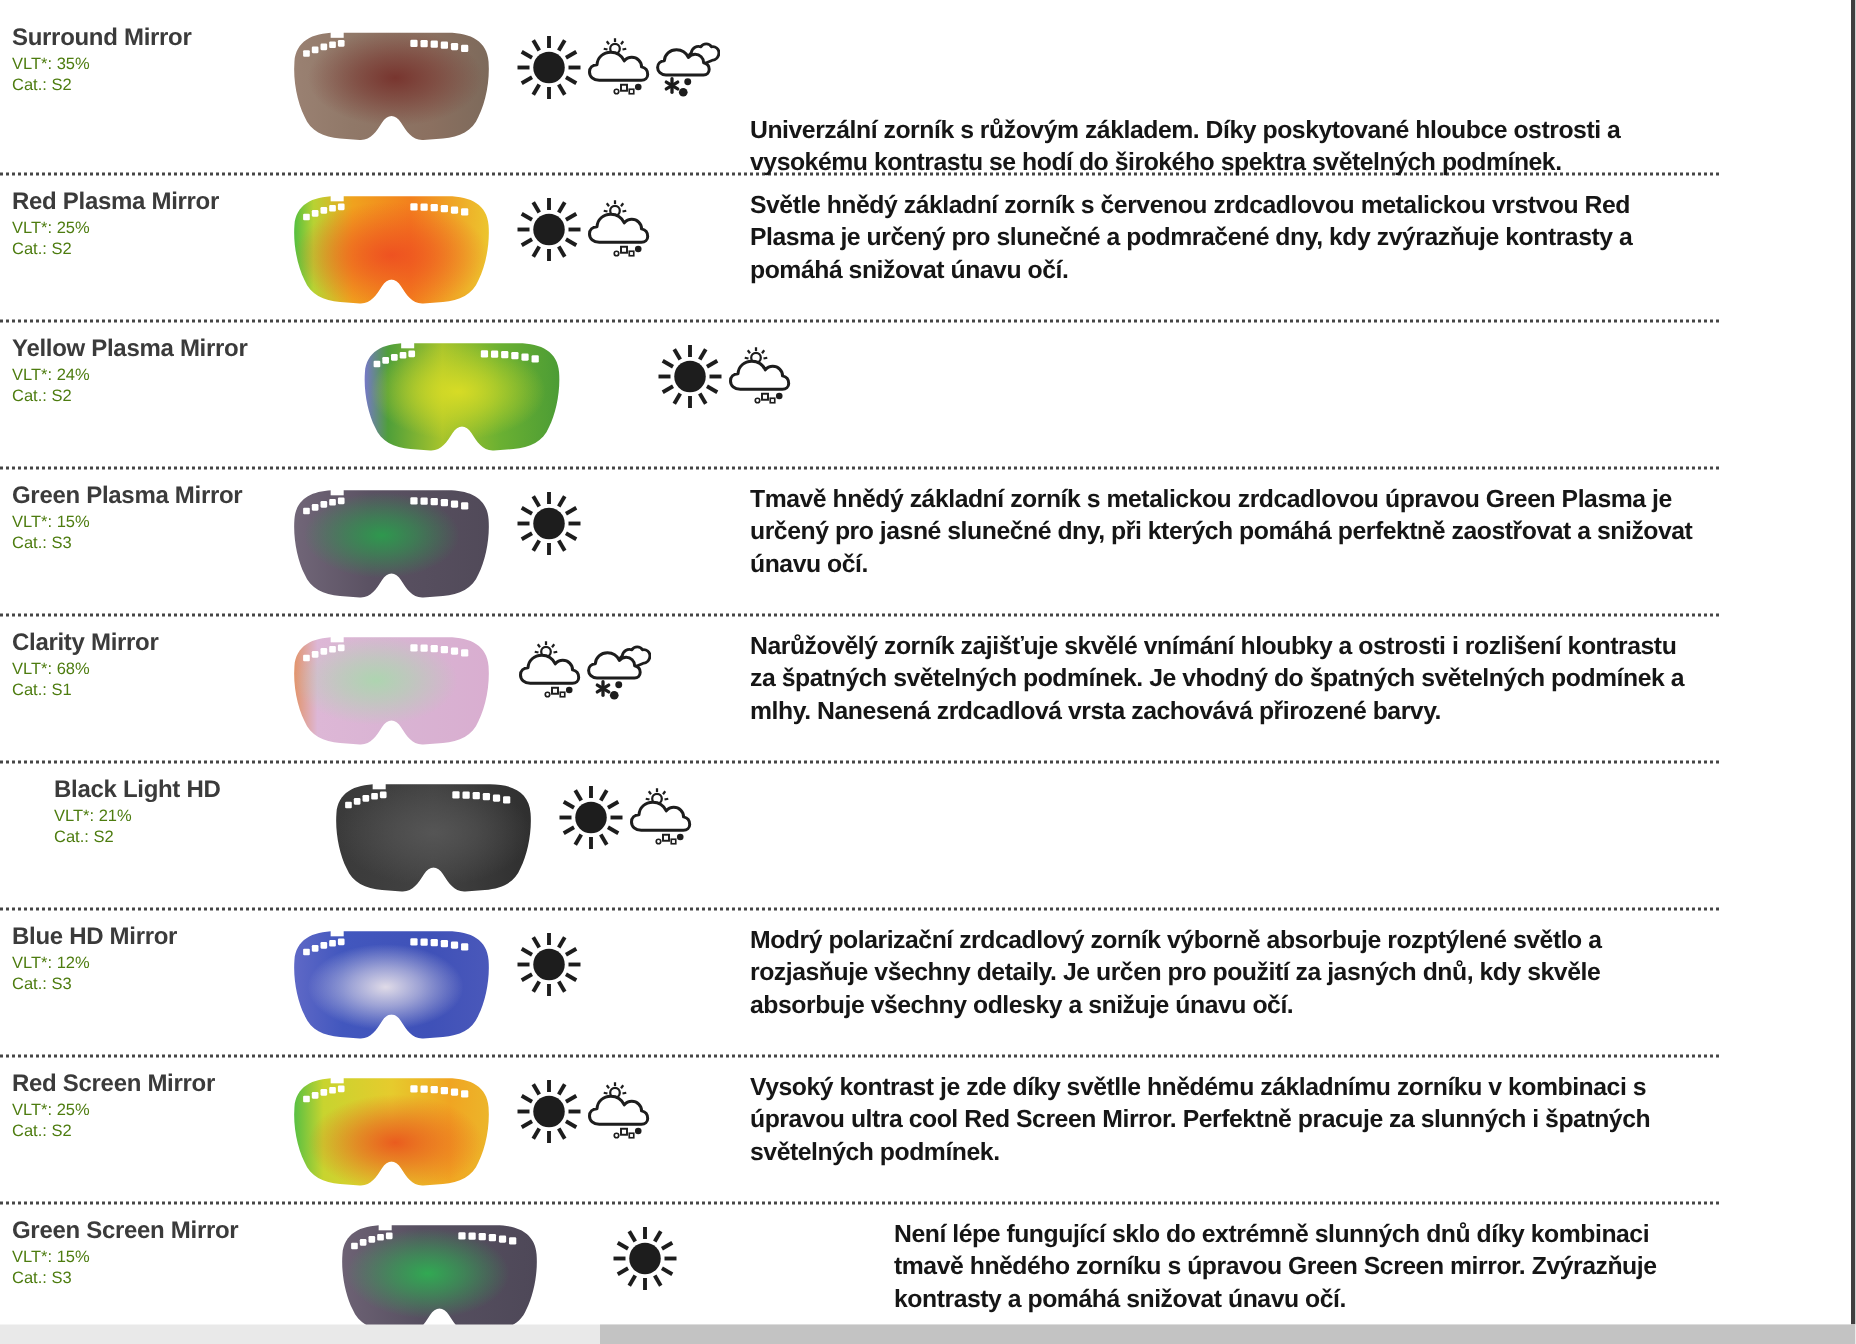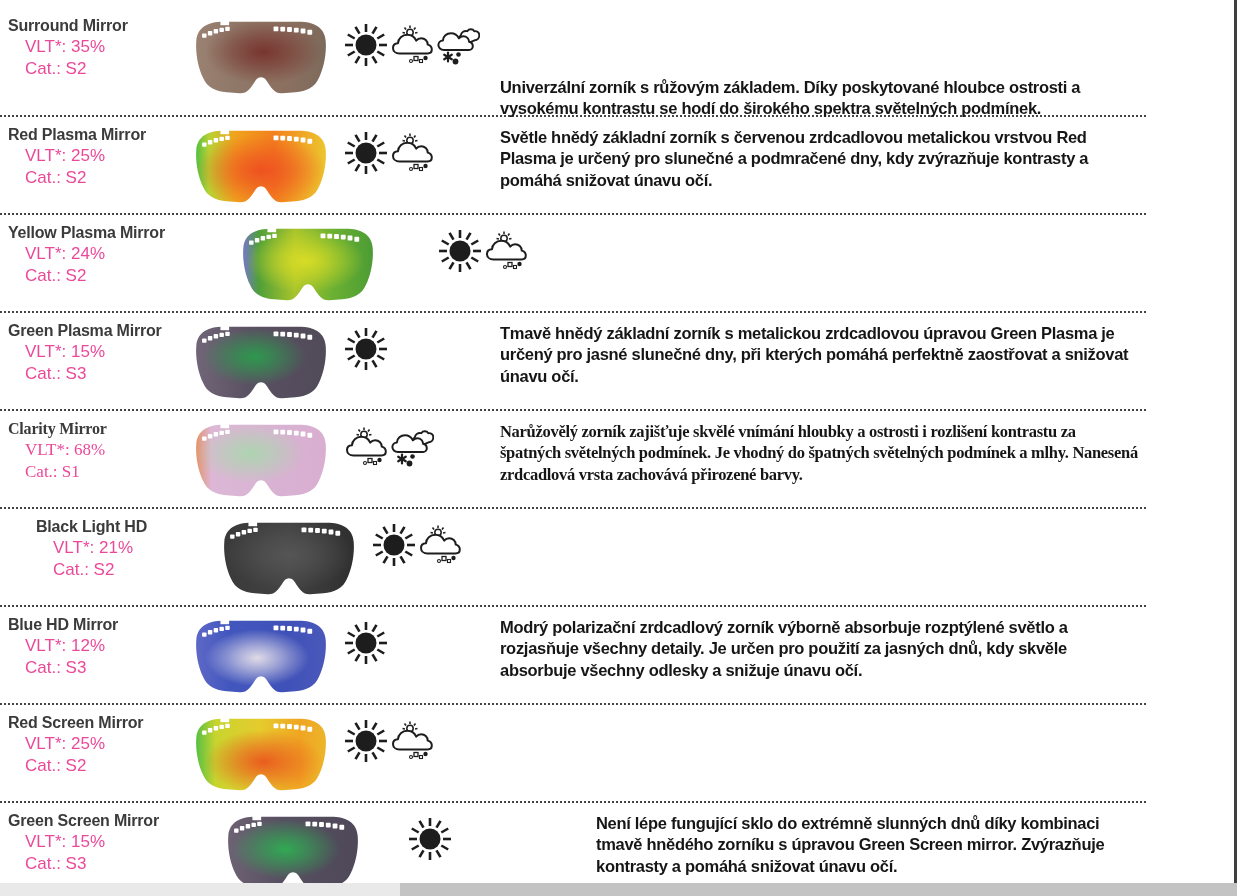--- a/index.html
+++ b/index.html
@@ -18,21 +18,21 @@
     border-bottom: 2px dotted #454545;
   }
   .row:first-child { height: 117px; }
   .row:last-child { height: 80px; border-bottom: none; }
 
   .col-info { width: 186px; box-sizing: border-box; padding: 9px 0 0 8px; }
   .row:first-child .col-info { padding-top: 17px; }
   .lens-name {
     font-size: 16px; font-weight: bold; color: #3b3b3b; letter-spacing: -0.2px;
   }
-  .lens-meta { font-size: 17px; color: #ec4899; margin-top: 2px; margin-left: 17px; }
+  .lens-meta { font-size: 11px; color: #4d7c0f; margin-top: 2px; }
 
   .col-lens { width: 158px; box-sizing: border-box; padding-top: 9px; }
   .row:first-child .col-lens { padding-top: 17px; }
   .col-lens svg { width: 150px; height: 85px; display: block; }
 
   .col-icons {
     width: 146px; box-sizing: border-box;
     display: flex; align-items: flex-start; gap: 2px;
     padding-top: 13px;
   }
@@ -381,21 +381,21 @@
               <line x1="28.5" y1="10.7" x2="32.5" y2="3.8"></line>
               <line x1="33.3" y1="15.5" x2="40.2" y2="11.5"></line>
             </g>
             <circle cx="22" cy="22" r="10.5" fill="#1d1d1d"></circle>
           </svg>
         </span>
       </div>
     <div class="col-desc">Tmavě hnědý základní zorník s metalickou zrdcadlovou úpravou Green Plasma je určený pro jasné slunečné dny, při kterých pomáhá perfektně zaostřovat a snižovat únavu očí.</div>
   </div>
 
-  <div class="row" style="border-bottom-color: rgb(69, 69, 69); font-family: Liberation Serif, serif;">
+  <div class="row" style="border-bottom-color: rgb(69, 69, 69);">
     <div class="col-info">
       <div class="lens-name">Clarity Mirror</div>
       <div class="lens-meta">VLT*: 68%</div>
       <div class="lens-meta">Cat.: S1</div>
     </div>
     <div class="col-lens">
         <svg viewBox="0 0 150 88">
           <defs>
     <linearGradient id="lg4" x1="0" y1="0" x2="1" y2="0">
               <stop offset="0%" stop-color="#e2946b"></stop>
@@ -596,21 +596,21 @@
               <line x1="28.5" y1="10.7" x2="32.5" y2="3.8"></line>
               <line x1="33.3" y1="15.5" x2="40.2" y2="11.5"></line>
             </g>
             <circle cx="22" cy="22" r="10.5" fill="#1d1d1d"></circle>
           </svg>
         </span>
       </div>
     <div class="col-desc">Modrý polarizační zrdcadlový zorník výborně absorbuje rozptýlené světlo a rozjasňuje všechny detaily. Je určen pro použití za jasných dnů, kdy skvěle absorbuje všechny odlesky a snižuje únavu očí.</div>
   </div>
 
-  <div class="row" style="border-bottom-color: rgb(69, 69, 69);">
+  <div class="row" style="border-bottom-color: rgb(69, 69, 69); justify-content: space-between;">
     <div class="col-info">
       <div class="lens-name">Red Screen Mirror</div>
       <div class="lens-meta">VLT*: 25%</div>
       <div class="lens-meta">Cat.: S2</div>
     </div>
     <div class="col-lens">
         <svg viewBox="0 0 150 88">
           <defs>
     <linearGradient id="lg7" x1="0" y1="0" x2="1" y2="0">
               <stop offset="0%" stop-color="#58c043"></stop>
@@ -674,20 +674,21 @@
         <circle cx="20" cy="9.5" r="3.2" fill="#fff"></circle>
       </g>
       <path d="M9.5,30.5 C5.5,30.5 3,28 3,25 C3,22.3 5,20.3 8,20.2 C8.2,15.3 12.2,11.8 17.2,11.8 C21.2,11.8 24.6,14.2 26.2,17.6 C27.3,16.2 29.2,15.2 31.2,15.2 C34.8,15.2 37.7,18 37.7,21.6 C40.2,22.2 41.8,24.2 41.8,26.6 C41.8,28.9 40,30.5 37.6,30.5 Z" fill="#fff" stroke="#1d1d1d" stroke-width="2" stroke-linejoin="round"></path>
       <rect x="24" y="33.5" width="4" height="4" fill="none" stroke="#1d1d1d" stroke-width="1.3"></rect>
       <rect x="29.5" y="36.5" width="3" height="3" fill="none" stroke="#1d1d1d" stroke-width="1.1"></rect>
       <circle cx="35.5" cy="35" r="2.2" fill="#1d1d1d"></circle>
       <circle cx="21" y="38" cy="38" r="1.5" fill="none" stroke="#1d1d1d" stroke-width="1.1"></circle>
     </svg>
         </span>
       </div>
+    <div class="col-desc">Vysoký kontrast je zde díky světlle hnědému základnímu zorníku v kombinaci s úpravou ultra cool Red Screen Mirror. Perfektně pracuje za slunných i špatných světelných podmínek.</div>
   </div>
 
   <div class="row" style="border-bottom-color: rgb(69, 69, 69); gap: 32px;">
     <div class="col-info">
       <div class="lens-name">Green Screen Mirror</div>
       <div class="lens-meta">VLT*: 15%</div>
       <div class="lens-meta">Cat.: S3</div>
     </div>
     <div class="col-lens">
         <svg viewBox="0 0 150 88">

